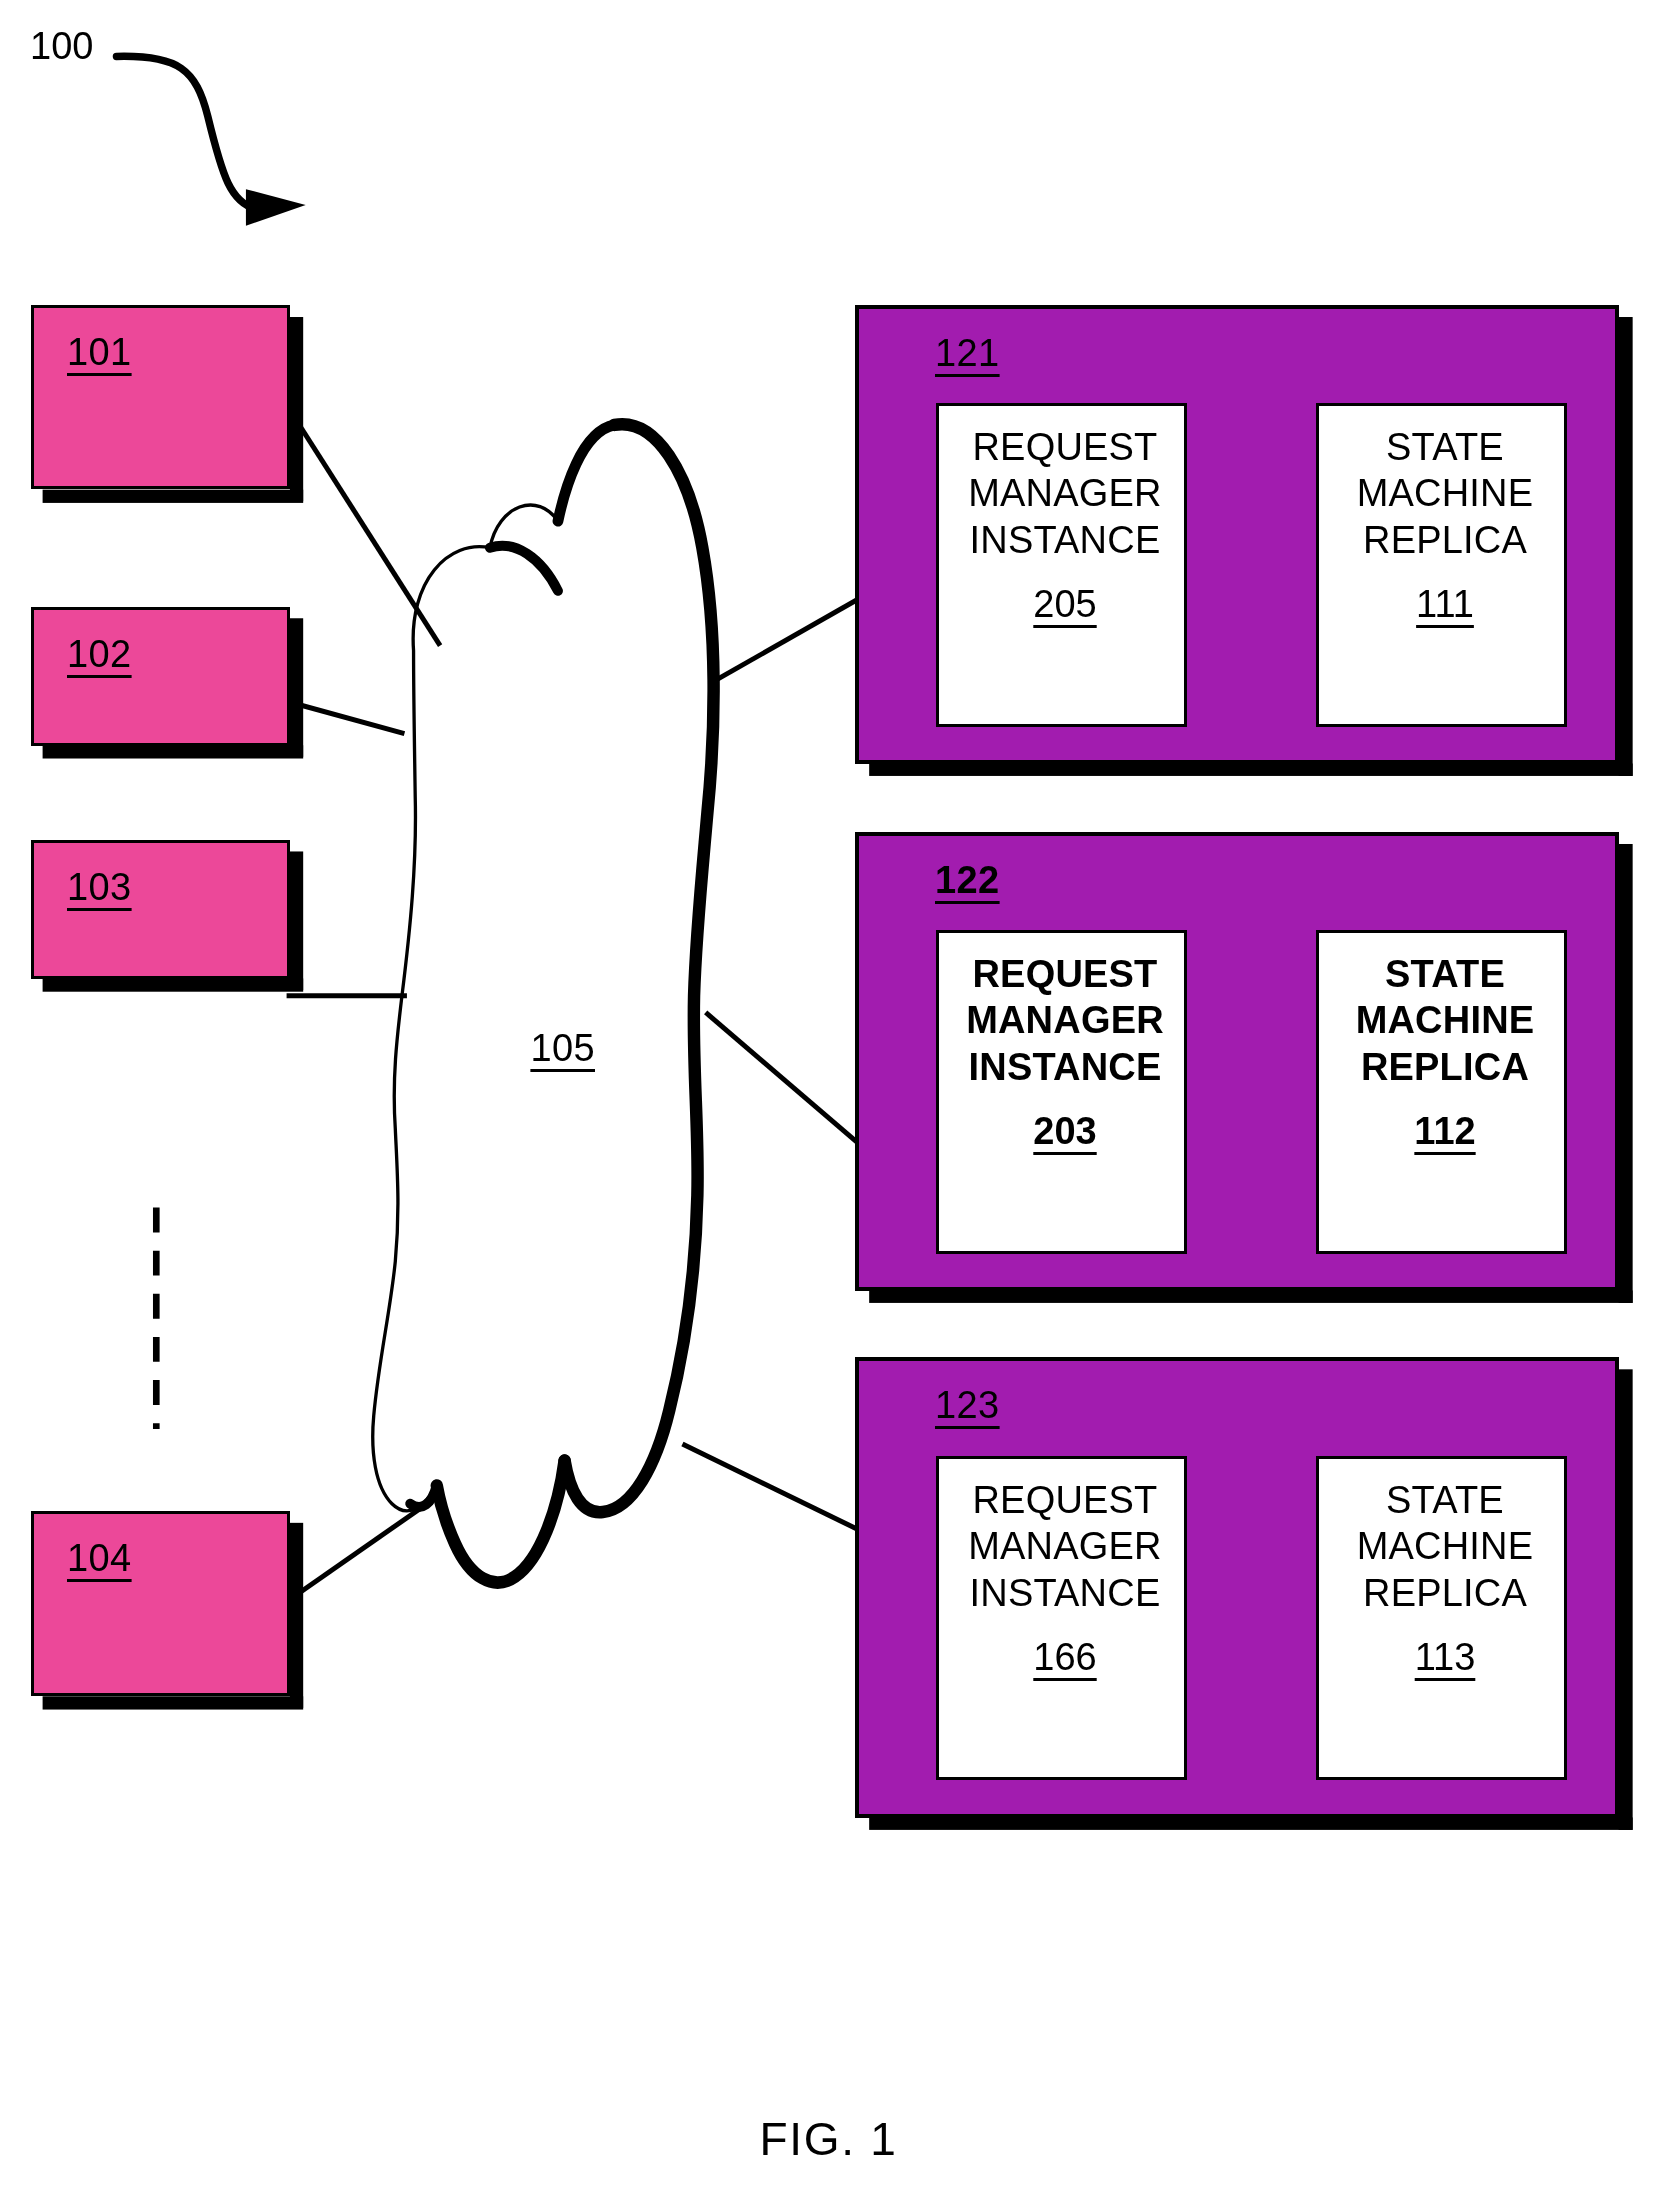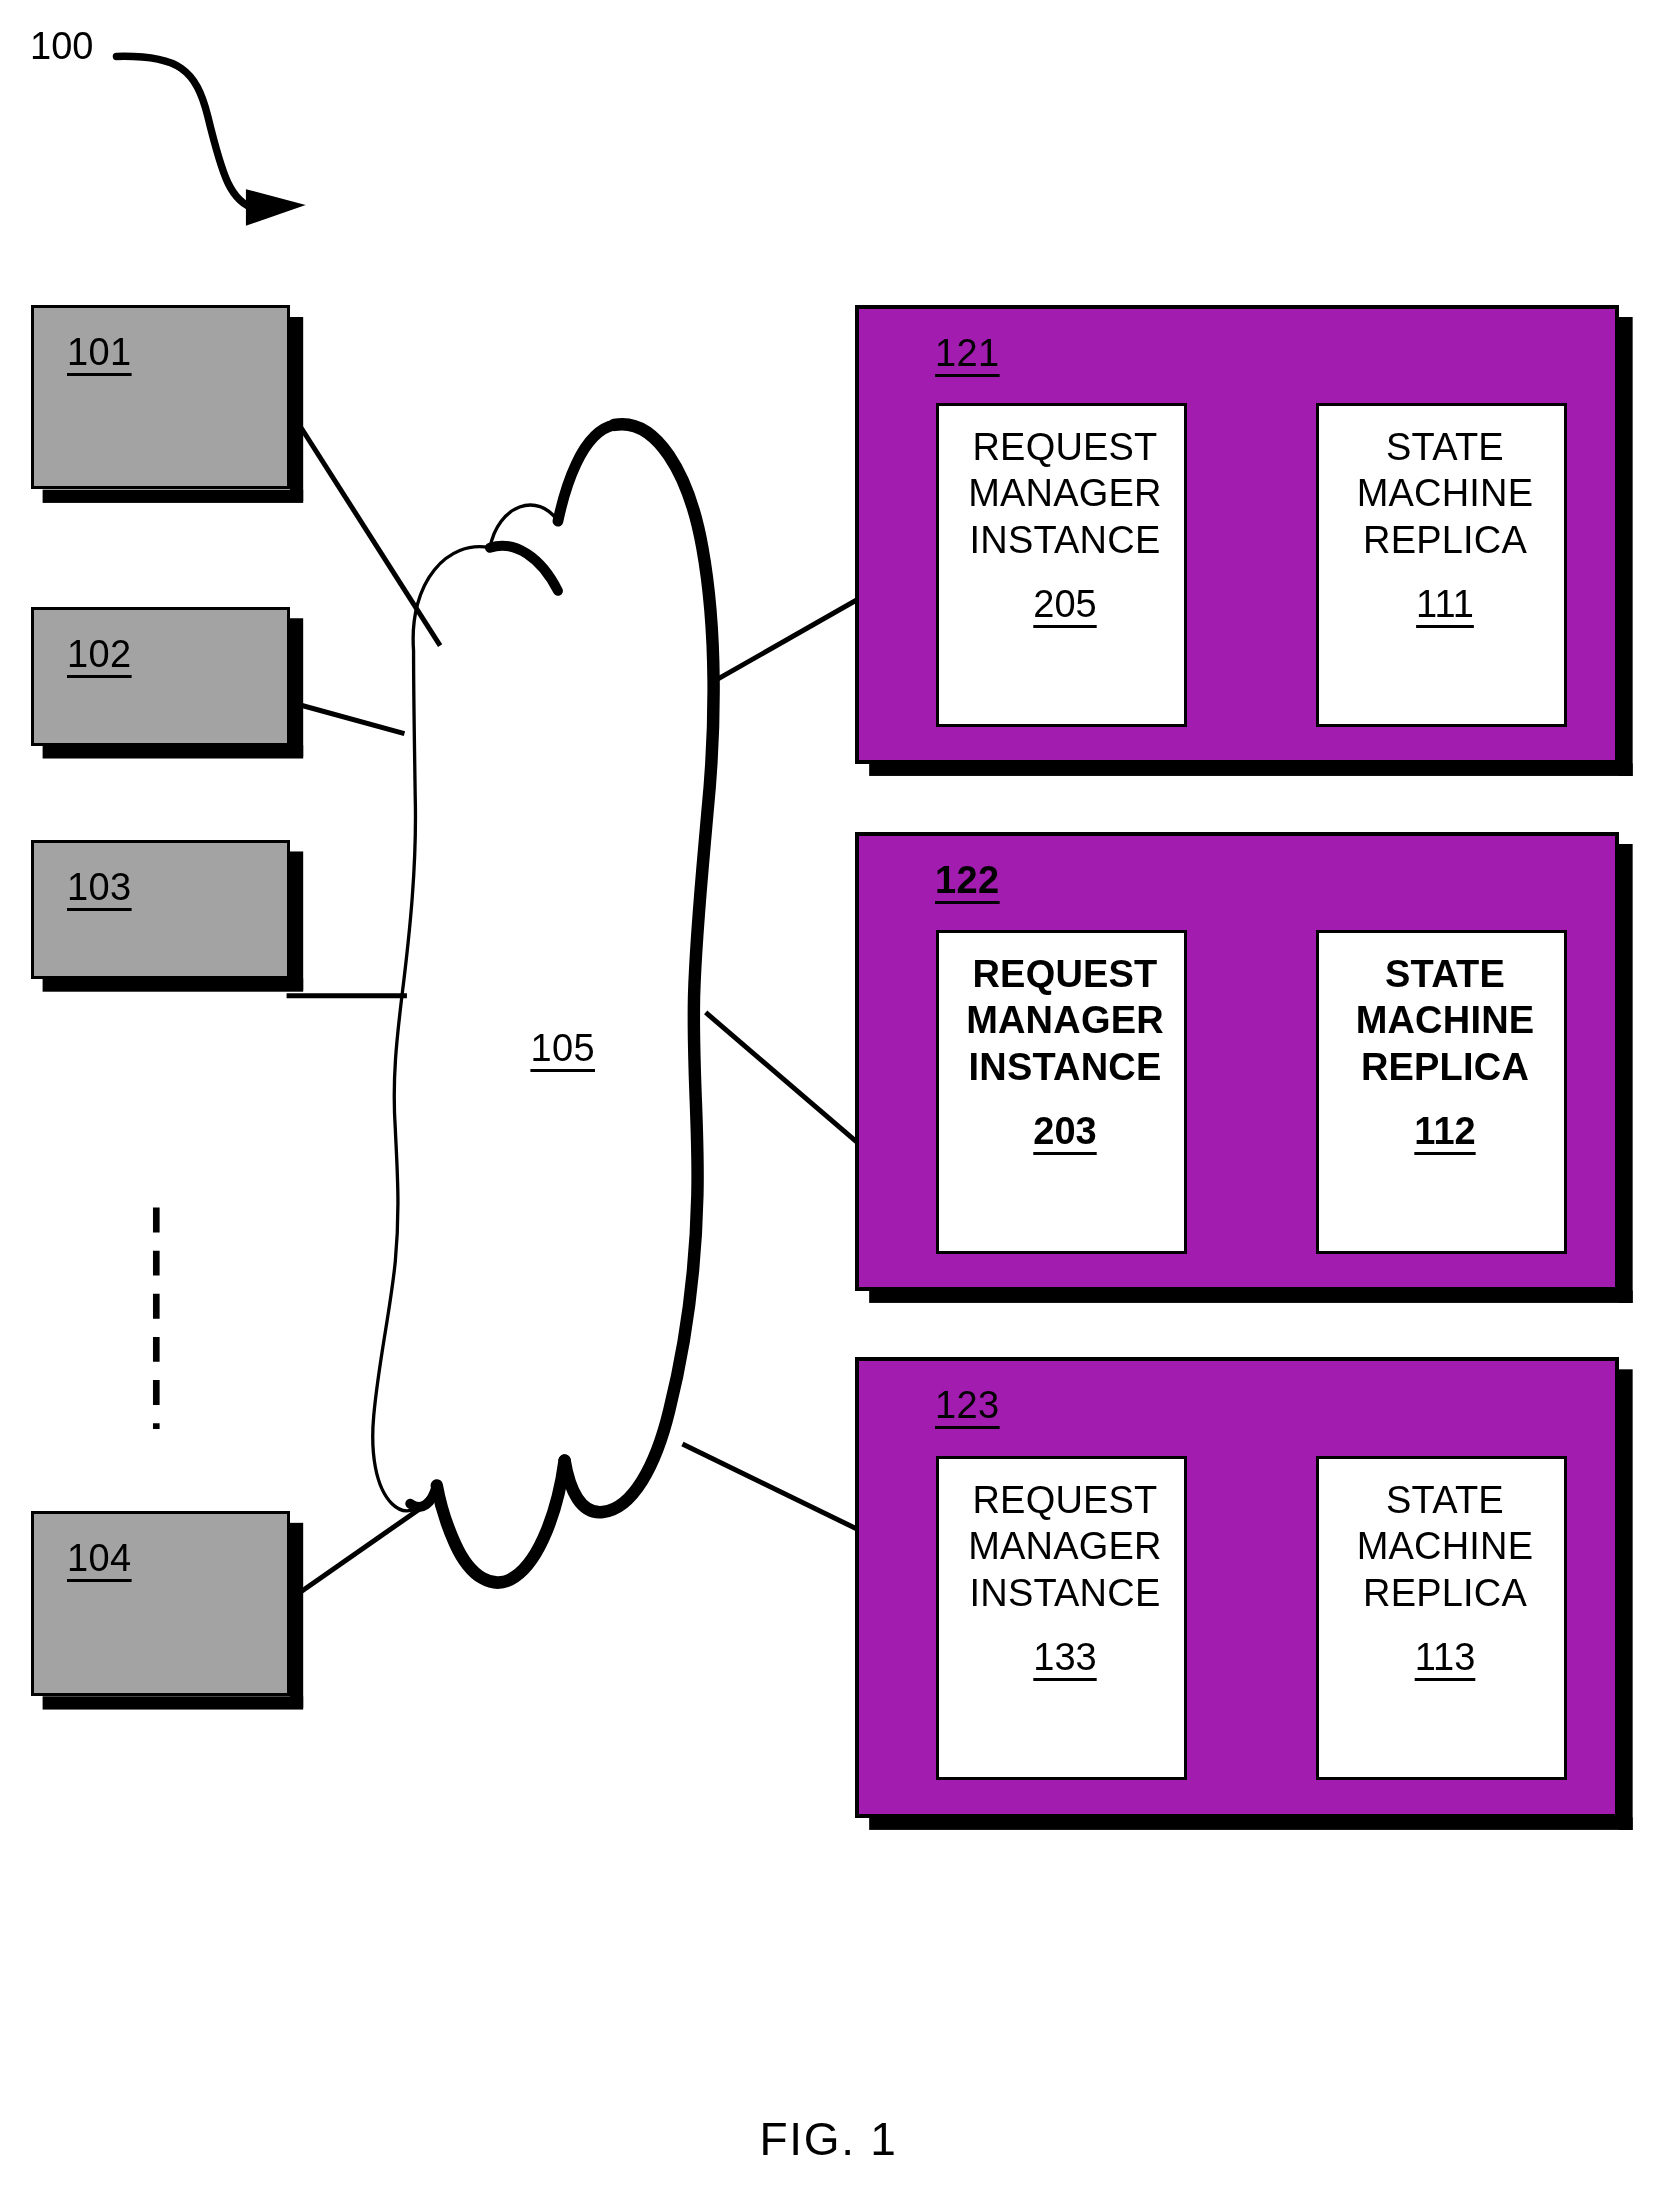--- a/index.html
+++ b/index.html
@@ -37,21 +37,21 @@
     text-decoration: underline;
     text-underline-offset: 7.5px;
     text-decoration-thickness: 3.3px;
   }
 
   
   .client-box {
     position: absolute;
     box-sizing: border-box;
     border: 3.3px solid #000;
-    background: #a3a3a3;
+    background: #ec4899;
   }
   .client-box .ref-num {
     left: 33px;
     top: 25px;
   }
 
   
   .node-panel {
     position: absolute;
     box-sizing: border-box;
@@ -285,21 +285,21 @@
     </div>
   </div>
 
   <div class="node-panel" style="left:855px; top:1357px; width:764px; height:461px;">
     <div class="ref-num">123</div>
 
     <div class="component-box" style="left:77px; top:95px; width:251px; height:324px;">
       <div class="component-title">REQUEST
 MANAGER
 INSTANCE</div>
-      <div class="component-ref">133</div>
+      <div class="component-ref">166</div>
     </div>
 
     <div class="component-box" style="left:457px; top:95px; width:251px; height:324px;">
       <div class="component-title">STATE
 MACHINE
 REPLICA</div>
       <div class="component-ref">113</div>
     </div>
   </div>
 

